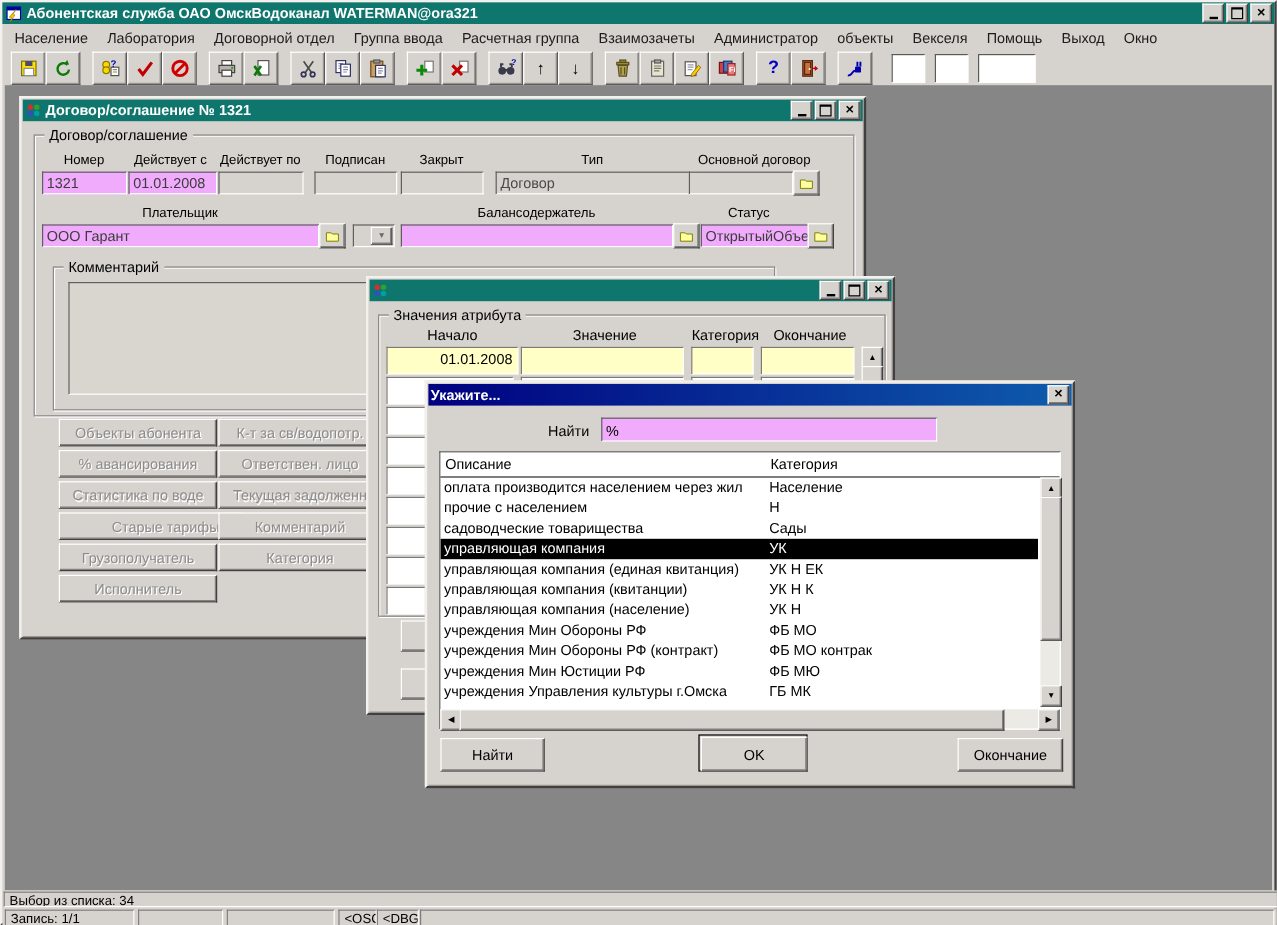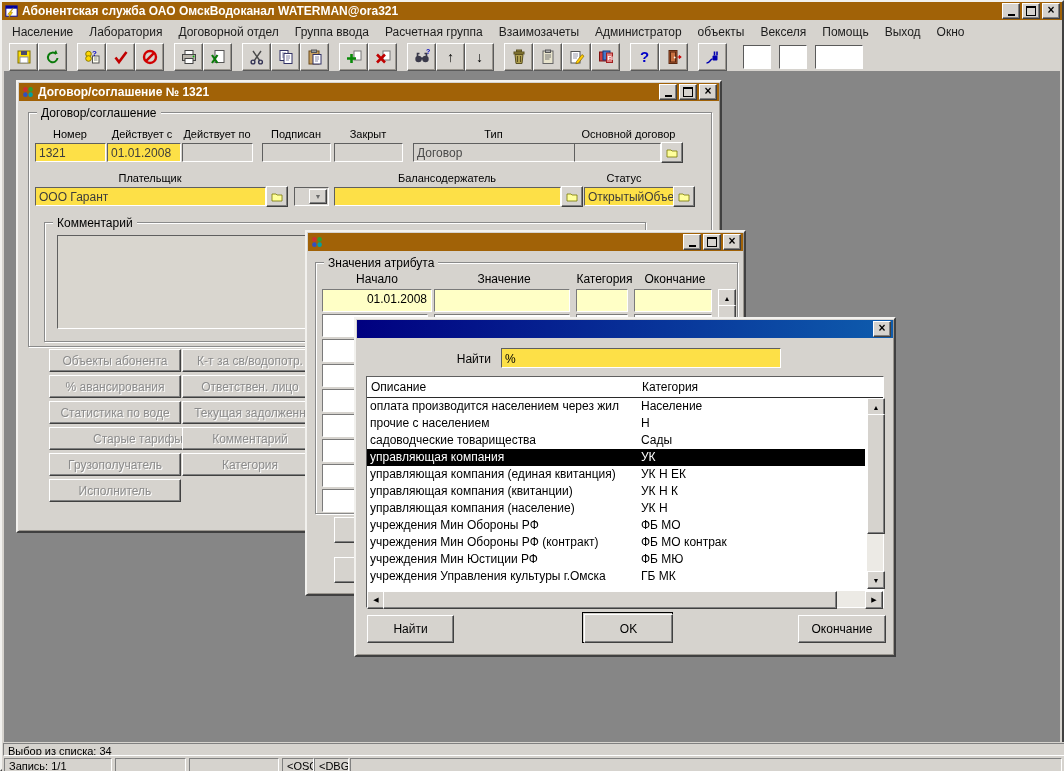--- a/index.html
+++ b/index.html
@@ -2,21 +2,21 @@
 <html><head>
 <meta charset="utf-8">
 <style>
   html,body{margin:0;padding:0;}
   body{width:1064px;height:771px;position:relative;overflow:hidden;
        font-family:"Liberation Sans","DejaVu Sans",sans-serif;font-size:11px;color:#000;
        background:#d6d3ce;}
   .screen{position:absolute;inset:0;border:2px solid;border-color:#f2f1ee #404040 #404040 #f2f1ee;background:#d6d3ce;}
   
   .tbar{position:absolute;height:18px;display:flex;align-items:center;gap:3px;padding:0 2px;overflow:hidden;}
-  .tbar-inactive{background:#a16207;}
+  .tbar-inactive{background:#0f766e;}
   .tbar-active{background:linear-gradient(90deg,#000080,#0e5cad);}
   .tbar .ttl{color:#fff;font-weight:bold;font-size:12px;white-space:nowrap;flex:1;}
   .cbtns{display:flex;gap:2px;margin-left:auto;}
   .cbtn{width:16px;height:14px;background:#d6d3ce;border:1px solid;border-color:#fff #404040 #404040 #fff;
         box-shadow:inset -1px -1px 0 #808080;display:flex;align-items:center;justify-content:center;
         font-size:11px;font-weight:bold;line-height:10px;}
   .g-min{display:block;width:7px;height:2px;background:#000;margin-top:7px;}
   .g-max{display:block;width:8px;height:7px;border:1px solid #000;border-top-width:2px;}
   .g-x{font-size:12px;font-weight:bold;margin-top:-2px;}
   
@@ -29,21 +29,21 @@
   .tbtn .tg-txt{font-weight:bold;font-size:14px;line-height:14px;}
   .tbox{height:22px;background:#fff;border:1px solid;border-color:#5a5a5a #fff #fff #5a5a5a;margin-right:8px;}
   
   .mdi{position:absolute;left:2px;top:69px;right:2px;height:671px;background:#868686;}
   
   .win{position:absolute;background:#d6d3ce;border:2px solid;border-color:#f2f1ee #404040 #404040 #f2f1ee;
        box-shadow:inset 1px 1px 0 #d6d3ce,inset -1px -1px 0 #9a968f;}
   .gb{position:absolute;border:1px solid #8a8a8a;box-shadow:inset 1px 1px 0 #fff,1px 1px 0 #fff;}
   .gb-l{position:absolute;top:-7px;left:8px;background:#d6d3ce;padding:0 4px;font-size:12px;white-space:nowrap;}
   .lbl{position:absolute;font-size:11px;text-align:center;white-space:nowrap;overflow:hidden;}
-  .fld{position:absolute;background:#fde047;border:1px solid;border-color:#5f5f5f #fff #fff #5f5f5f;
+  .fld{position:absolute;background:#f0abfc;border:1px solid;border-color:#5f5f5f #fff #fff #5f5f5f;
        padding:2px 3px 0 3px;font-size:12px;color:#3c3c3c;white-space:nowrap;overflow:hidden;}
   .dfld{background:#d6d3ce;color:#4a4a4a;}
   .lkbtn{position:absolute;background:#d6d3ce;border:1px solid;border-color:#fff #404040 #404040 #fff;
          box-shadow:inset -1px -1px 0 #808080;display:flex;align-items:center;justify-content:center;}
   .dd{position:absolute;right:1px;top:1px;bottom:1px;width:16px;background:#d6d3ce;border:1px solid;
       border-color:#fff #404040 #404040 #fff;box-shadow:inset -1px -1px 0 #808080;
       display:flex;align-items:center;justify-content:center;font-size:7px;color:#6a6a6a;}
   .pbtn{position:absolute;height:21px;background:#d6d3ce;border:1px solid;border-color:#fff #404040 #404040 #fff;
         box-shadow:inset -1px -1px 0 #808080;color:#8c8c8c;text-shadow:1px 1px 0 #fff;
         font-size:12px;display:flex;align-items:center;justify-content:center;white-space:nowrap;overflow:hidden;}
@@ -451,20 +451,21 @@
       <span class="sbtn" style="left:0;bottom:0;">▼</span>
       <span class="sthumb" style="left:0;top:16px;width:16px;height:60px;"></span>
     </div>
 
     <div class="pbtn" style="left:27px;top:285px;width:120px;height:24px;"></div>
     <div class="pbtn" style="left:27px;top:325px;width:120px;height:24px;"></div>
   </div>
 
   <div class="win" style="left:352px;top:315px;width:538px;height:336px;z-index:3;">
     <div class="tbar tbar-active" style="left:1px;top:1px;right:1px;">
+      <span class="ttl">Укажите...</span>
       <span class="cbtns">
         <span class="cbtn">
             <span class="g-x">×</span>
           </span>
       </span>
     </div>
 
     <span class="lbl" style="left:50px;top:33px;width:85px;text-align:right;font-size:12px;">Найти</span>
     <input class="fld" style="left: 145px; top: 29px; width: 272px; height: 16px; color: rgb(0, 0, 0);" value="%">
 

